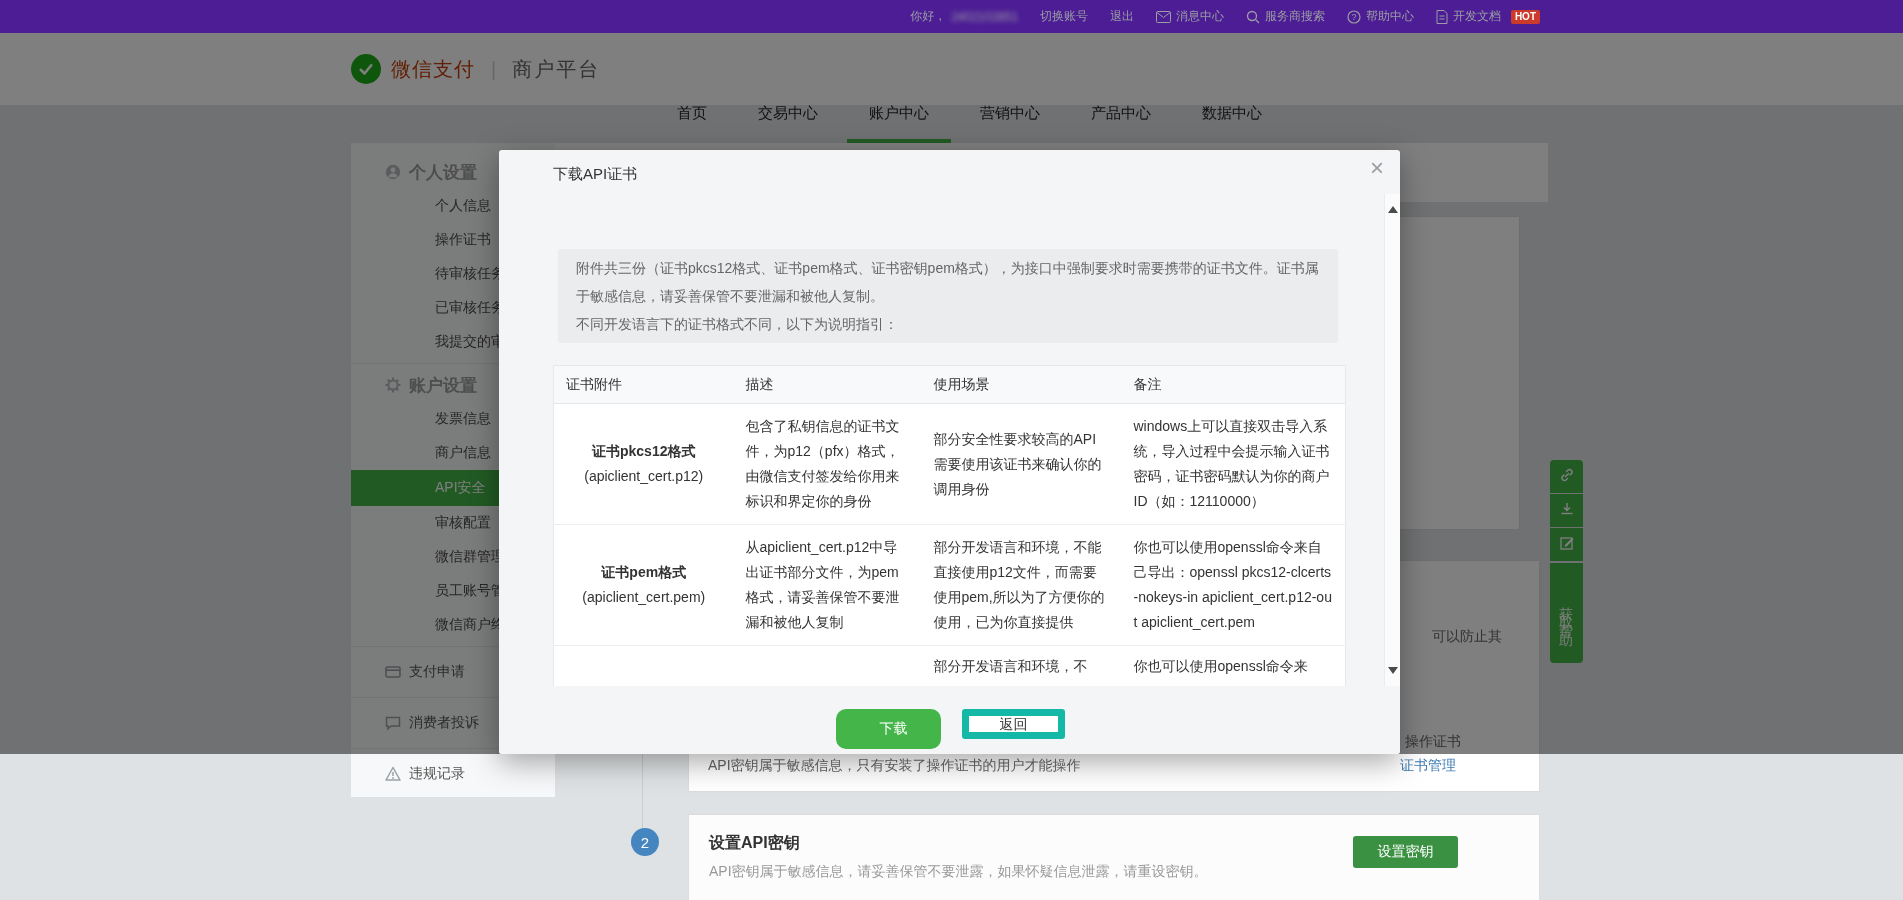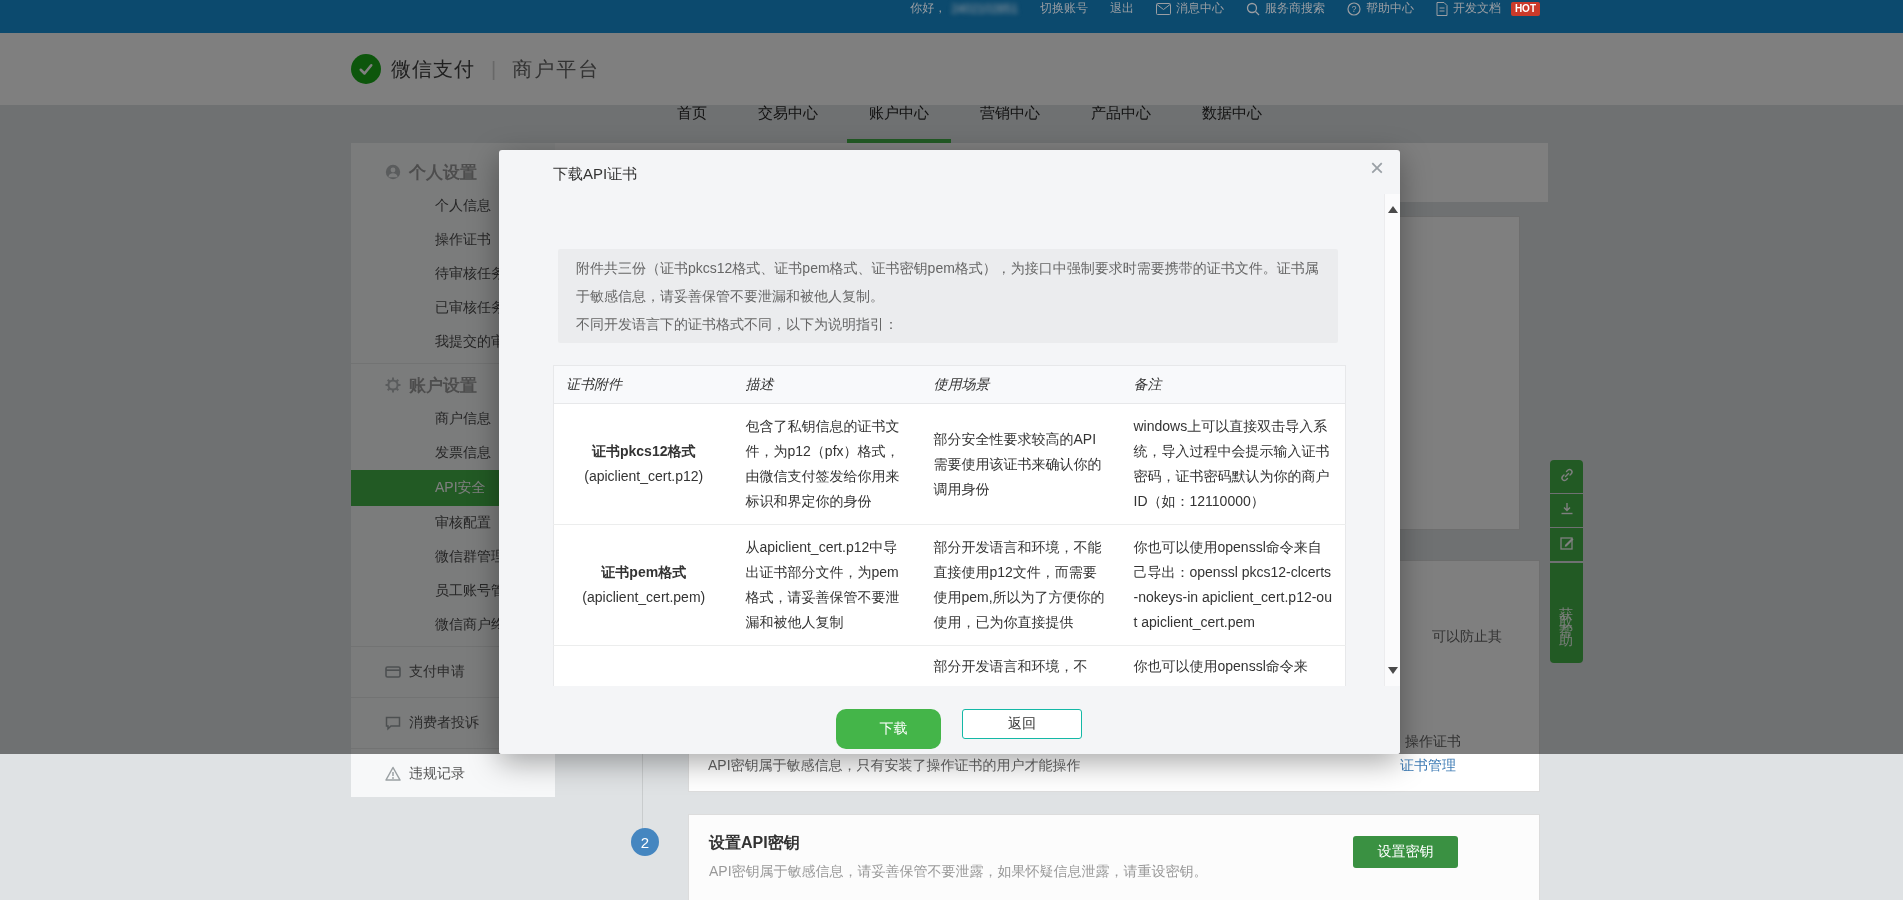--- a/index.html
+++ b/index.html
@@ -1,33 +1,33 @@
 <!DOCTYPE html>
 <html><head>
 <meta charset="utf-8">
 <style>
   * { margin:0; padding:0; box-sizing:border-box; }
   body { font-family:"Liberation Sans", sans-serif; }
   .screen { position:relative; width:1903px; height:900px; background:#dfe2e4; overflow:hidden; font-family:"Liberation Sans", sans-serif; }
 
   
-  .topbar { position:absolute; top:0; left:0; width:100%; height:33px; background:#0c4a6e;
-            display:flex; align-items:flex-start; justify-content:flex-end; padding-right:363px;
+  .topbar { position:absolute; top:0; left:0; width:100%; height:33px; background:#4c1d95;
+            display:flex; align-items:center; justify-content:flex-end; padding-right:363px;
             gap:22px; color:#9b9ea3; font-size:12px; z-index:60; }
   .tb-item { display:flex; align-items:center; gap:5px; cursor:pointer; white-space:nowrap; }
   .tb-item svg { display:block; }
   .blurred { filter:blur(2.5px); }
   .hot-badge { display:inline-block; background:#cb3a2a; color:#fff; font-size:10px; font-weight:bold;
                padding:1px 4px; border-radius:2px; margin-left:5px; line-height:12px; }
 
   
   .header { position:absolute; top:33px; left:0; width:100%; height:72px; background:#ffffff; z-index:1; }
   .logo { position:absolute; left:351px; top:21px; display:flex; align-items:center; gap:10px; }
   .logo-circle { width:30px; height:30px; border-radius:50%; background:#1aad19; display:flex; align-items:center; justify-content:center; }
-  .brand { font-size:20px; color:#404040; letter-spacing:1px; }
+  .brand { font-size:20px; color:#c2410c; letter-spacing:1px; }
   .brand-sep { color:#d0d0d0; font-size:20px; margin:0 6px; }
   .product { font-size:20px; color:#666; letter-spacing:2px; }
   .nav { position:absolute; left:655px; top:0; height:72px; display:flex; gap:7px; }
   .nav-item { position:relative; padding:0 22px; height:72px; display:flex; align-items:center;
               font-size:15px; color:#262626; cursor:pointer; white-space:nowrap;margin-top:44px; }
   .nav-item.active::after { content:""; position:absolute; left:0; right:0; bottom:6px; height:4px; background:#44b549; }
 
   
   .sidebar { position:absolute; left:351px; top:143px; width:204px; height:654px; background:#f7f8f9; padding-top:12px; z-index:1; }
   .sb-section { height:34px; display:flex; align-items:center; gap:8px; padding-left:34px; font-size:17px; color:#9a9a9a;font-weight:bold; }
@@ -69,36 +69,36 @@
   .modal { position:absolute; left:499px; top:150px; width:901px; height:604px; background:#f4f5f7; z-index:50;
            border-radius:3px; box-shadow:0 8px 30px rgba(0,0,0,0.35); }
   .m-title { position:absolute; left:54px; top:15px; font-size:15px; color:#333; }
   .m-close { position:absolute; right:16px; top:6px; font-size:24px; color:#9aa0a6; cursor:pointer; line-height:24px; }
   .m-scroll { position:absolute; left:0; top:44px; width:885px; height:492px; overflow:hidden; }
   .m-intro { margin:55px 0 0 59px; width:780px; background:#ebecee; border-radius:2px; padding:5px 18px;
              font-size:14px; color:#666; line-height:28px; }
   .m-table { margin:22px 0 0 54px; width:792px; border-collapse:collapse; table-layout:fixed; background:#fff;
              border:1px solid #e7e8ea; }
   .m-table th { height:38px; background:#f8f9fb; font-weight:normal; font-size:14px; color:#333; text-align:left;
-                padding:0 12px; border-bottom:1px solid #e7e8ea;font-style:italic; }
+                padding:0 12px; border-bottom:1px solid #e7e8ea; }
   .m-table td { font-size:14px; color:#333; line-height:25px; padding:10px 12px; border-bottom:1px solid #eceded;
                 vertical-align:middle; word-break:break-all; }
   .m-table tr.clip td { vertical-align:top; border-bottom:none; padding-top:8px; }
   .td-name { text-align:center; }
   .cert-name { font-weight:bold; }
   .m-scrollbar { position:absolute; right:0; top:44px; width:16px; height:492px; background:#fbfbfc; border-left:1px solid #ececee; }
   .sb-arrow-up { position:absolute; top:12px; left:3px; width:0; height:0; border-left:5px solid transparent;
                  border-right:5px solid transparent; border-bottom:7px solid #4a4a4a; cursor:pointer; }
   .sb-arrow-down { position:absolute; bottom:12px; left:3px; width:0; height:0; border-left:5px solid transparent;
                  border-right:5px solid transparent; border-top:7px solid #4a4a4a; cursor:pointer; }
   .m-footer { position:absolute; left:0; bottom:0; width:100%; height:68px; background:#f4f5f7; border-radius:0 0 3px 3px; }
   .btn-download { position:absolute; left:337px; top:23px; width:105px; height:40px; background:#44b549; color:#fff;
                   font-size:14px; border:none; border-radius:10px; cursor:pointer; font-family:inherit;padding-left:10px; }
-  .btn-back { position:absolute; left:463px; top:23px; width:120px; height:30px; background:#fff; color:#333;
-              font-size:14px; border:1px solid #14b8a6; border-radius:3px; cursor:pointer; font-family:inherit; }
+  .btn-back { position:absolute; left:463px; top:23px; width:103px; height:30px; background:#fff; color:#333;
+              font-size:14px; border:7px solid #14b8a6; border-radius:3px; cursor:pointer; font-family:inherit; }
 </style>
 </head>
 <body>
 
 <div class="screen">
 
   <div class="topbar">
     <span class="tb-item">
       <span>你好，</span>
         <span class="blurred">2402102851</span>
@@ -194,22 +194,22 @@
               <line x1="13" y1="8" x2="15.5" y2="8"></line>
               <line x1="2.7" y1="2.7" x2="4.5" y2="4.5"></line>
               <line x1="11.5" y1="11.5" x2="13.3" y2="13.3"></line>
               <line x1="2.7" y1="13.3" x2="4.5" y2="11.5"></line>
               <line x1="11.5" y1="4.5" x2="13.3" y2="2.7"></line>
             </g>
           </svg>
       </span>
       <span>账户设置</span>
     </div>
+    <div class="sb-item">发票信息</div>
     <div class="sb-item">商户信息</div>
-    <div class="sb-item">发票信息</div>
     <div class="sb-item active">API安全</div>
     <div class="sb-item">审核配置</div>
     <div class="sb-item">微信群管理</div>
     <div class="sb-item">员工账号管理</div>
     <div class="sb-item">微信商户终端</div>
     <div class="sb-div"></div>
     <div class="sb-link">
       <span class="sb-icon">
         <svg width="16" height="16" viewBox="0 0 16 16">
             <rect x="1" y="3" width="14" height="10" rx="1.5" fill="none" stroke="#9aa0a3" stroke-width="1.6"></rect>

